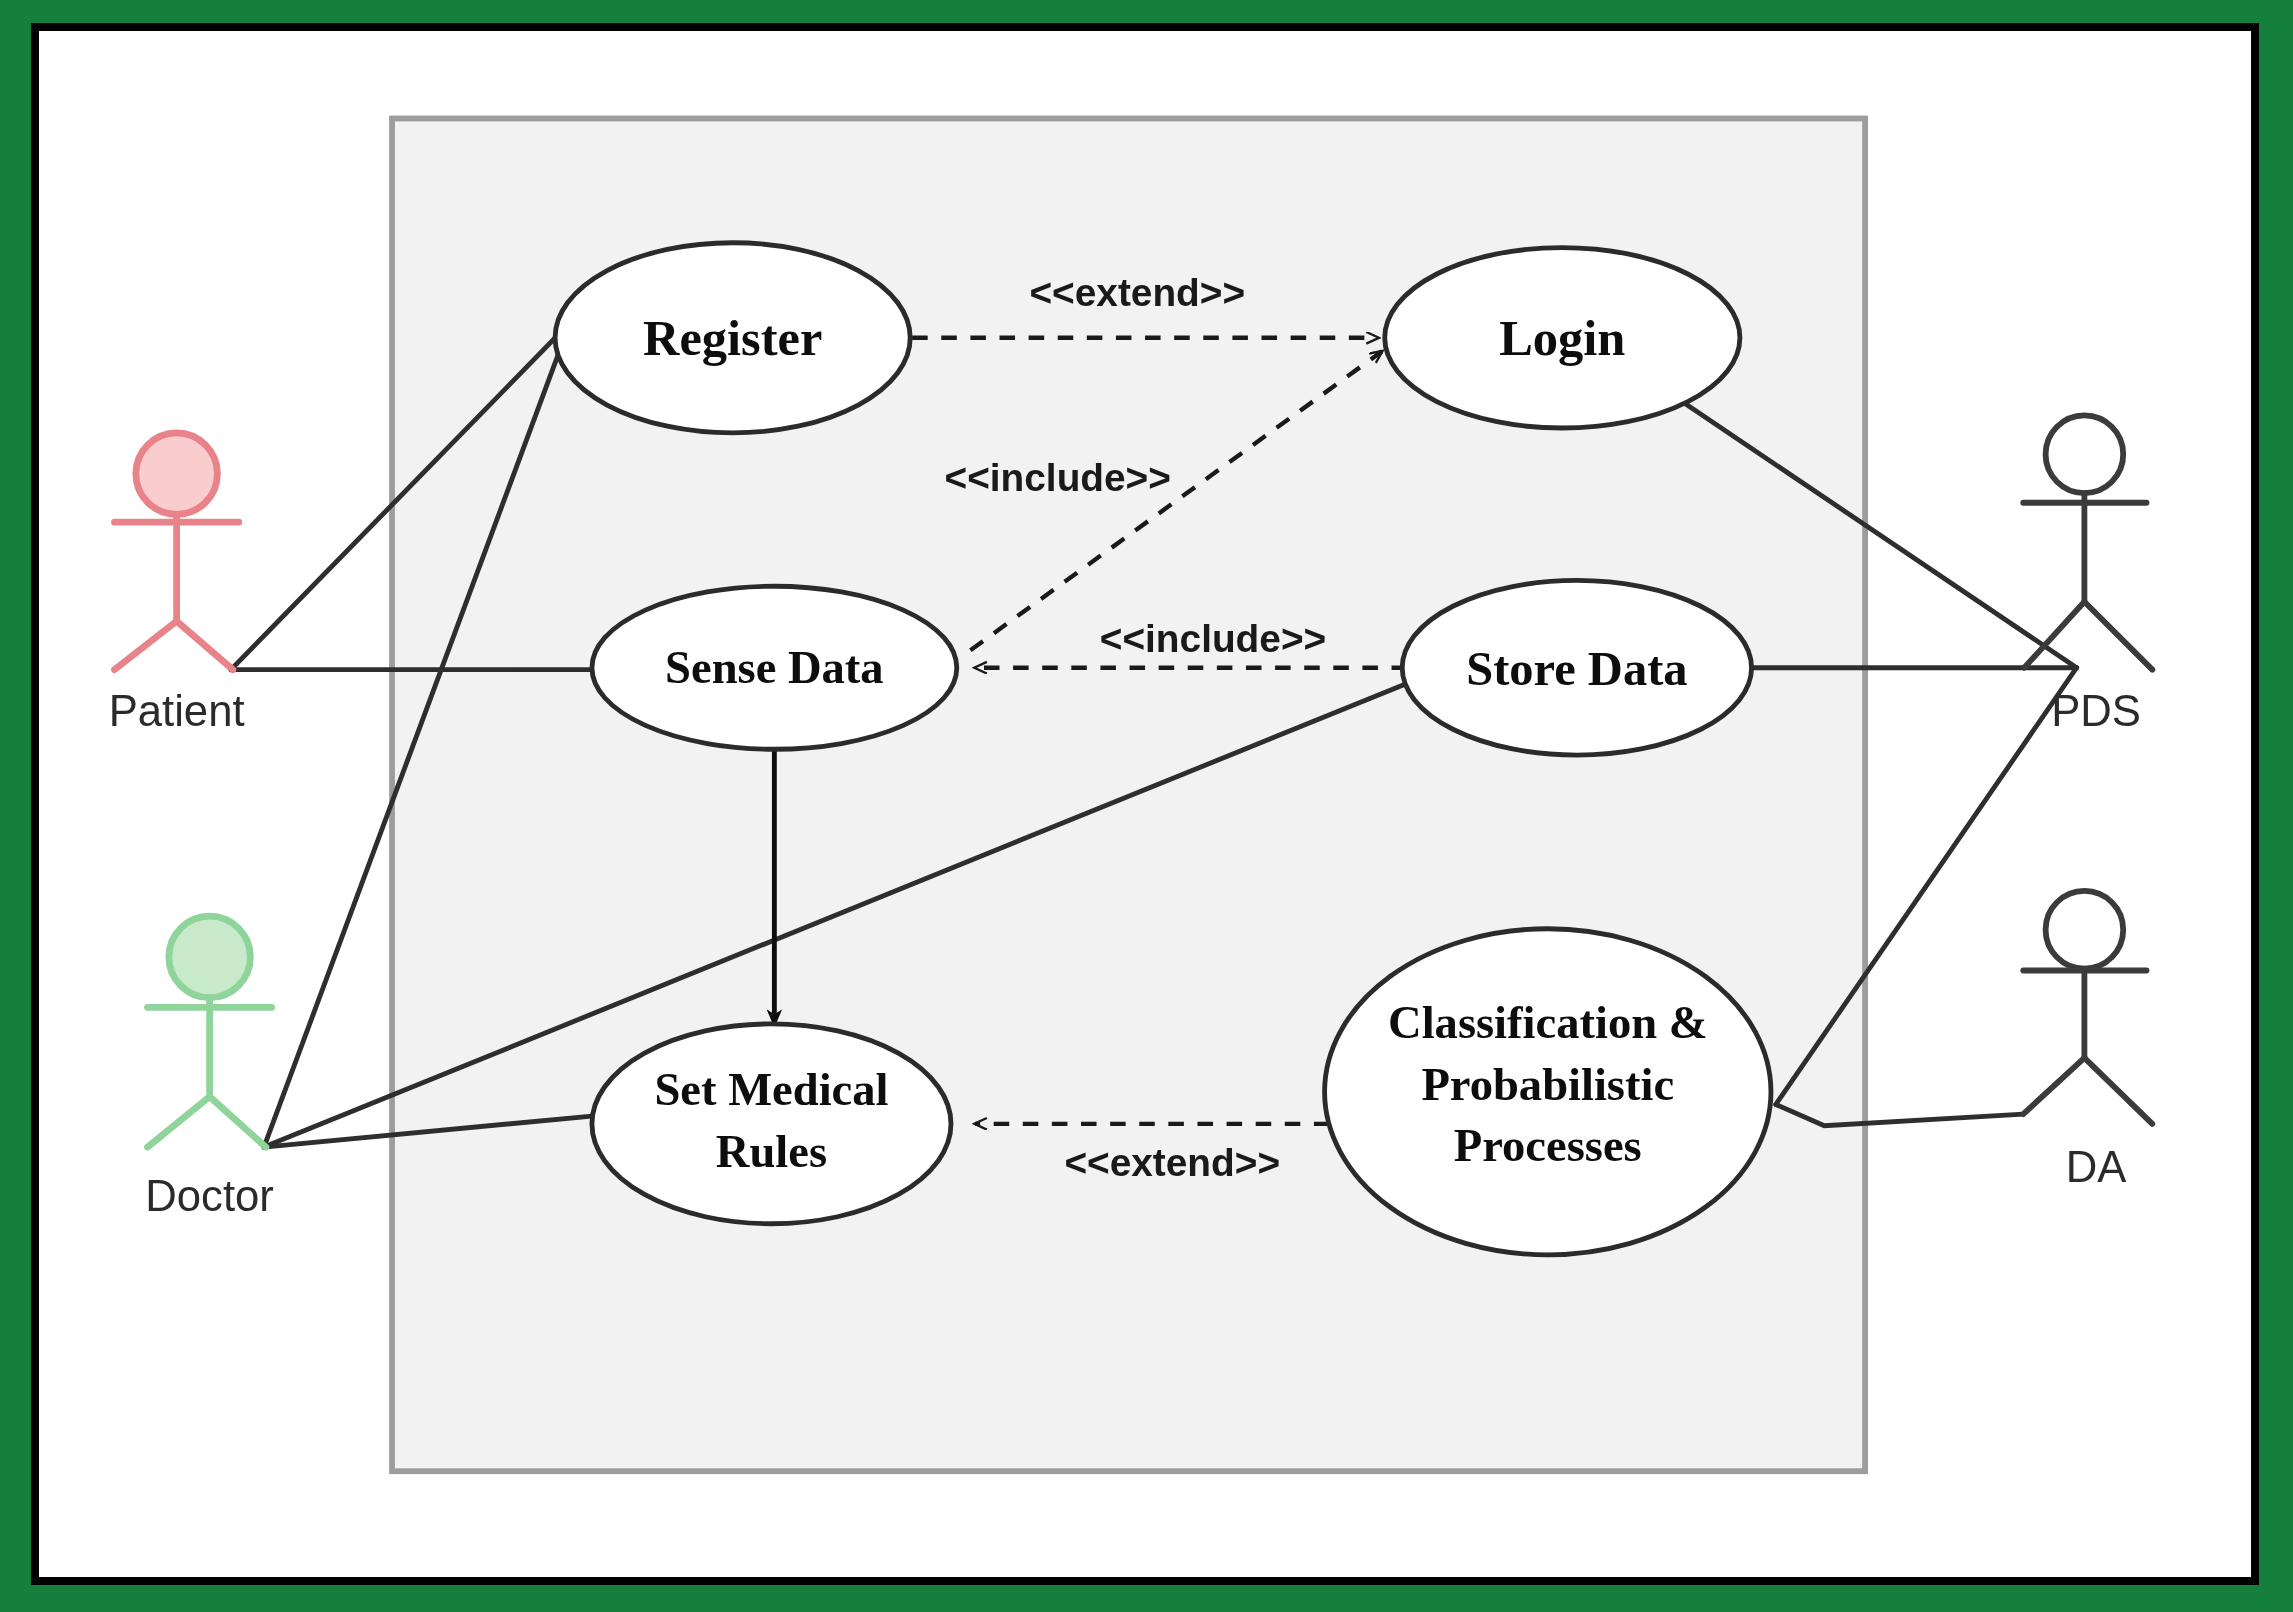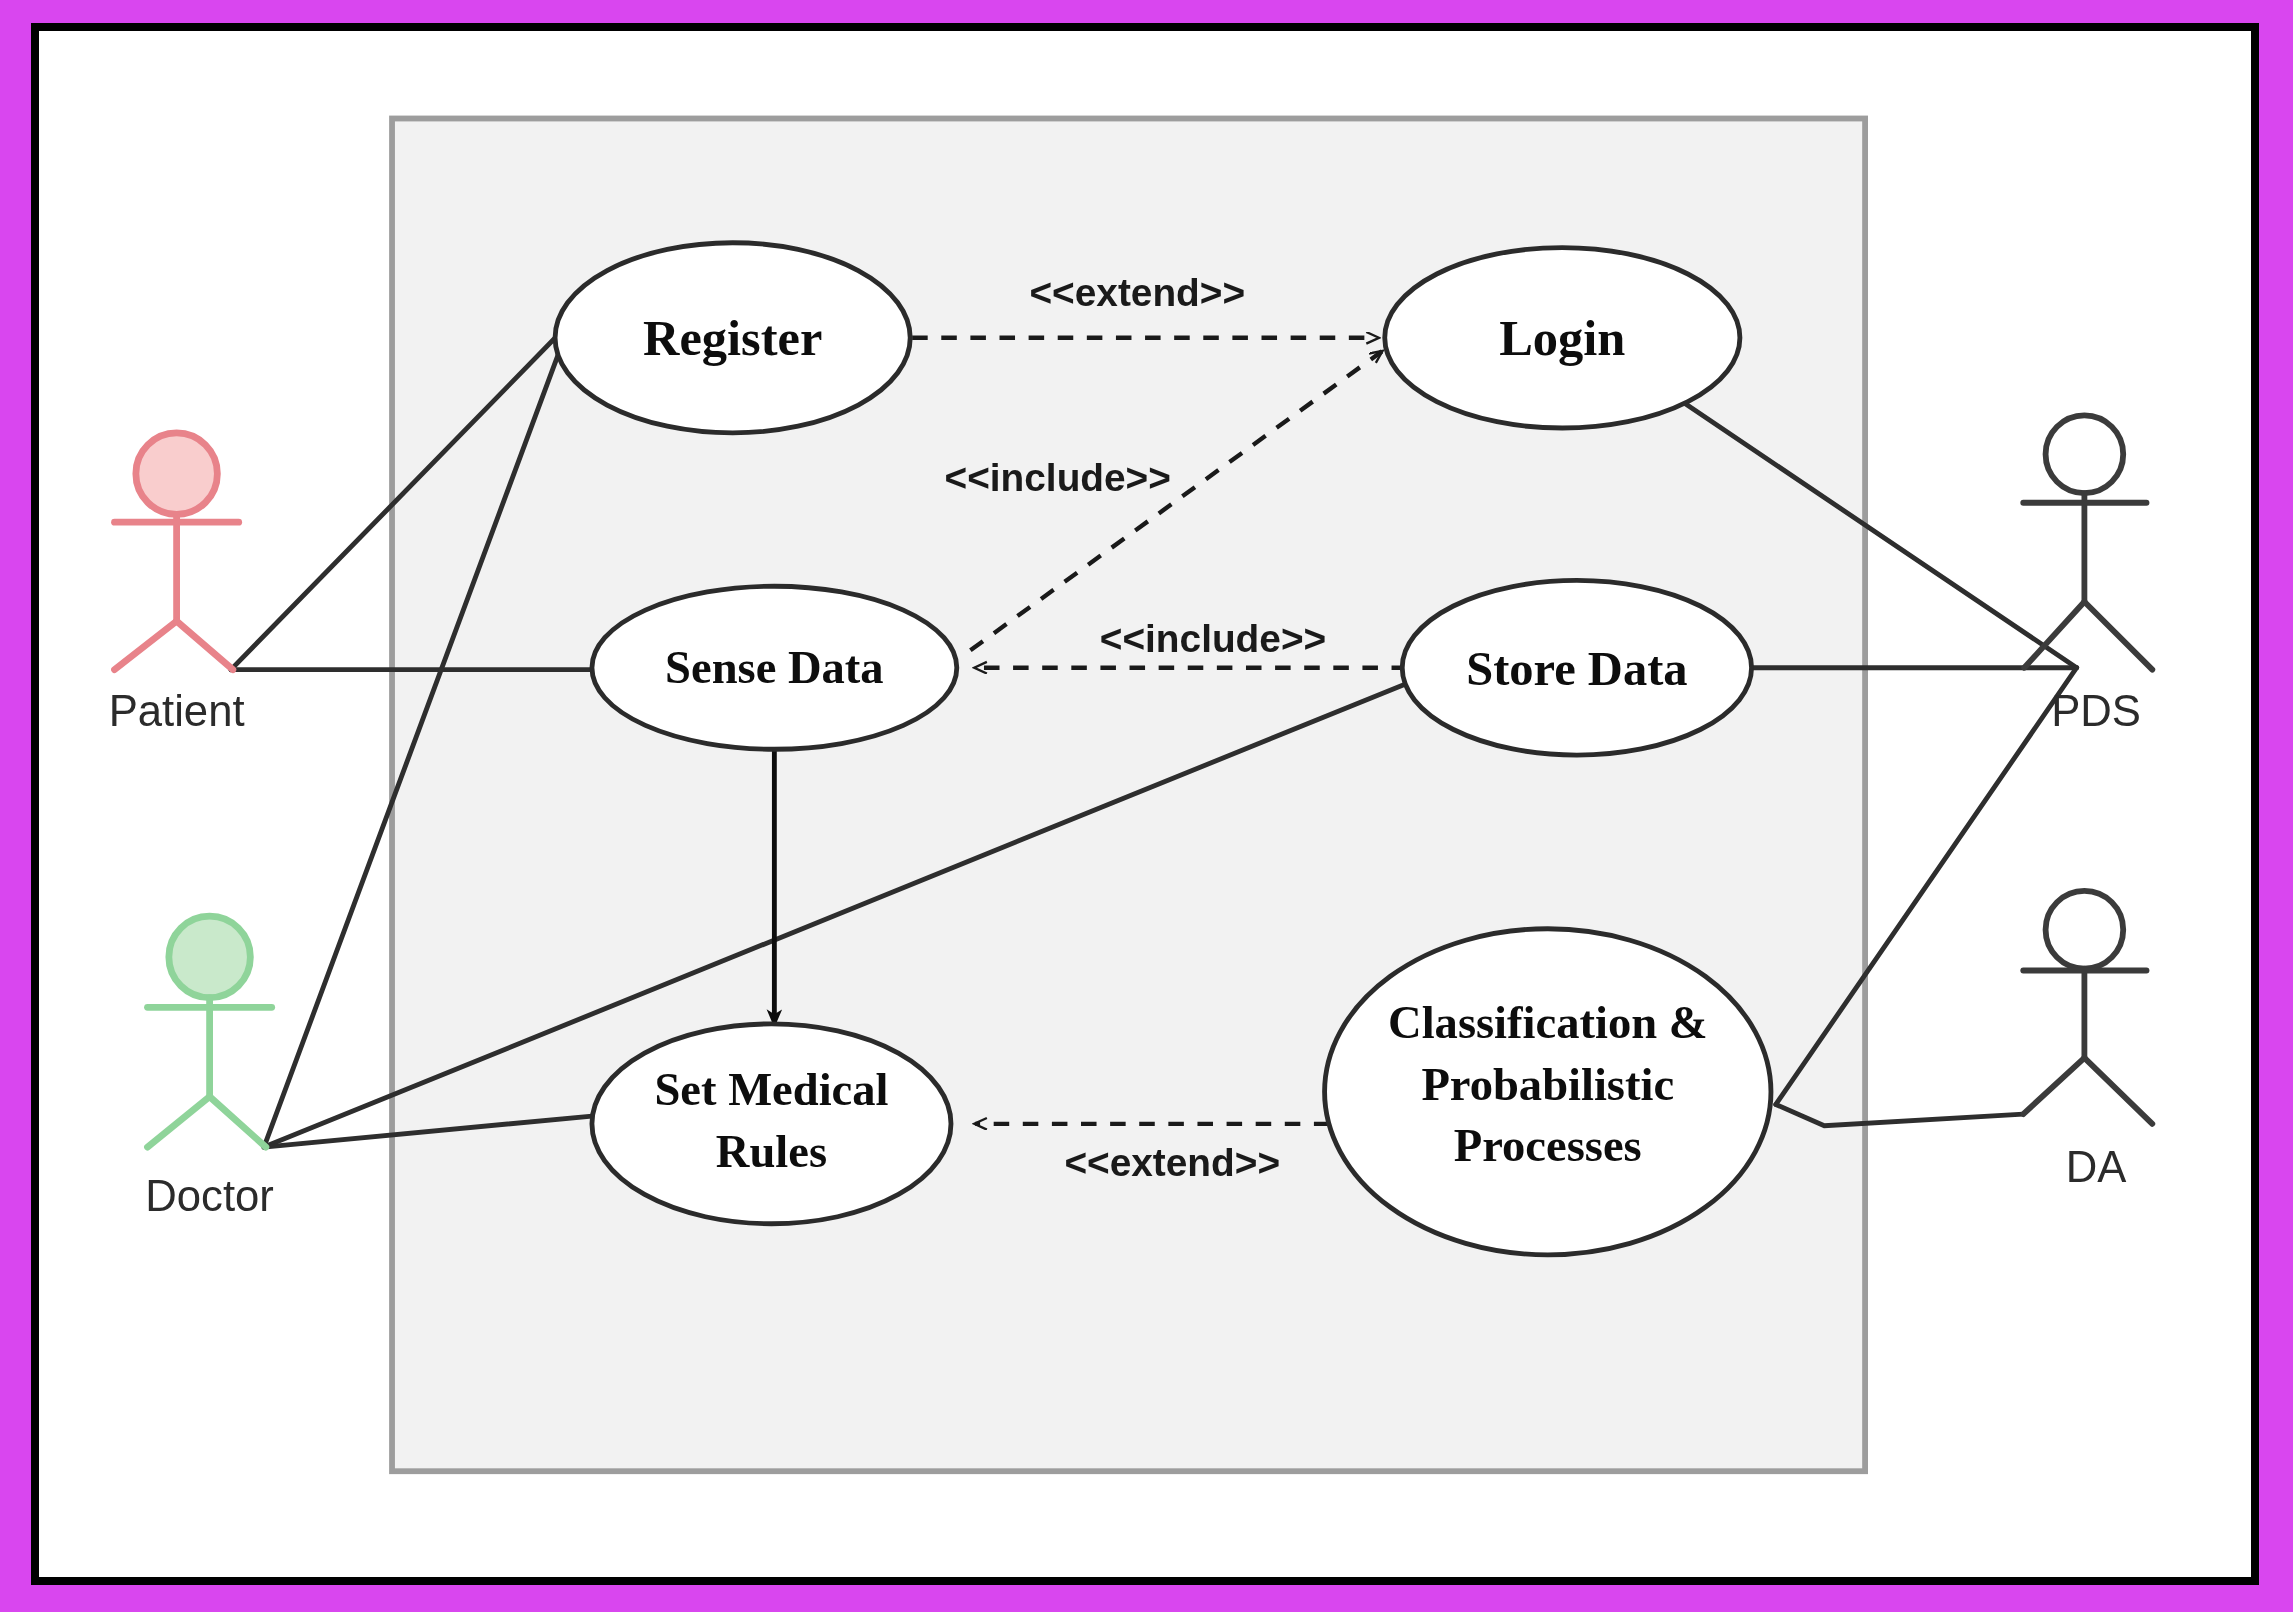--- a/index.html
+++ b/index.html
@@ -1,21 +1,21 @@
 <!DOCTYPE html>
 <html><head>
 <meta charset="utf-8">
 <style>
   html,body{margin:0;padding:0;background:#ffffff;}
   body{font-family:"Liberation Serif", serif;}
   #stage{
     position:relative;
     width:2294px;
     height:1613px;
-    background:#d946ef;
+    background:#15803d;
     overflow:hidden;
   }
   #outer-frame{
     position:absolute;
     left:31px; top:23px;
     width:2228px; height:1562px;
     border:8.7px solid #000000;
     box-sizing:border-box;
     background:#ffffff;
   }

